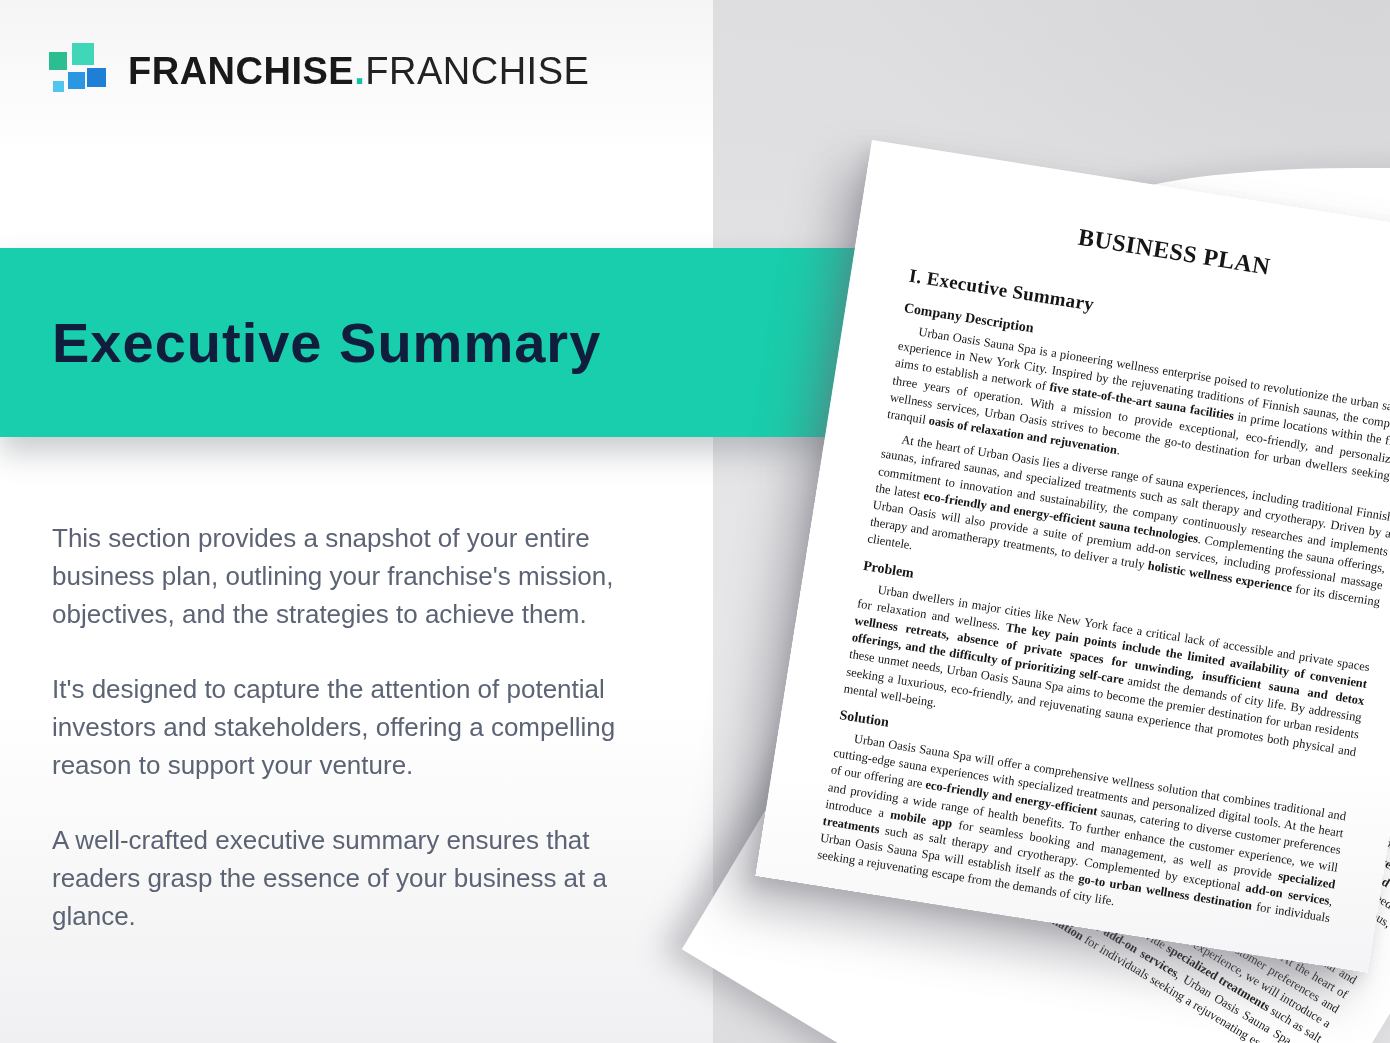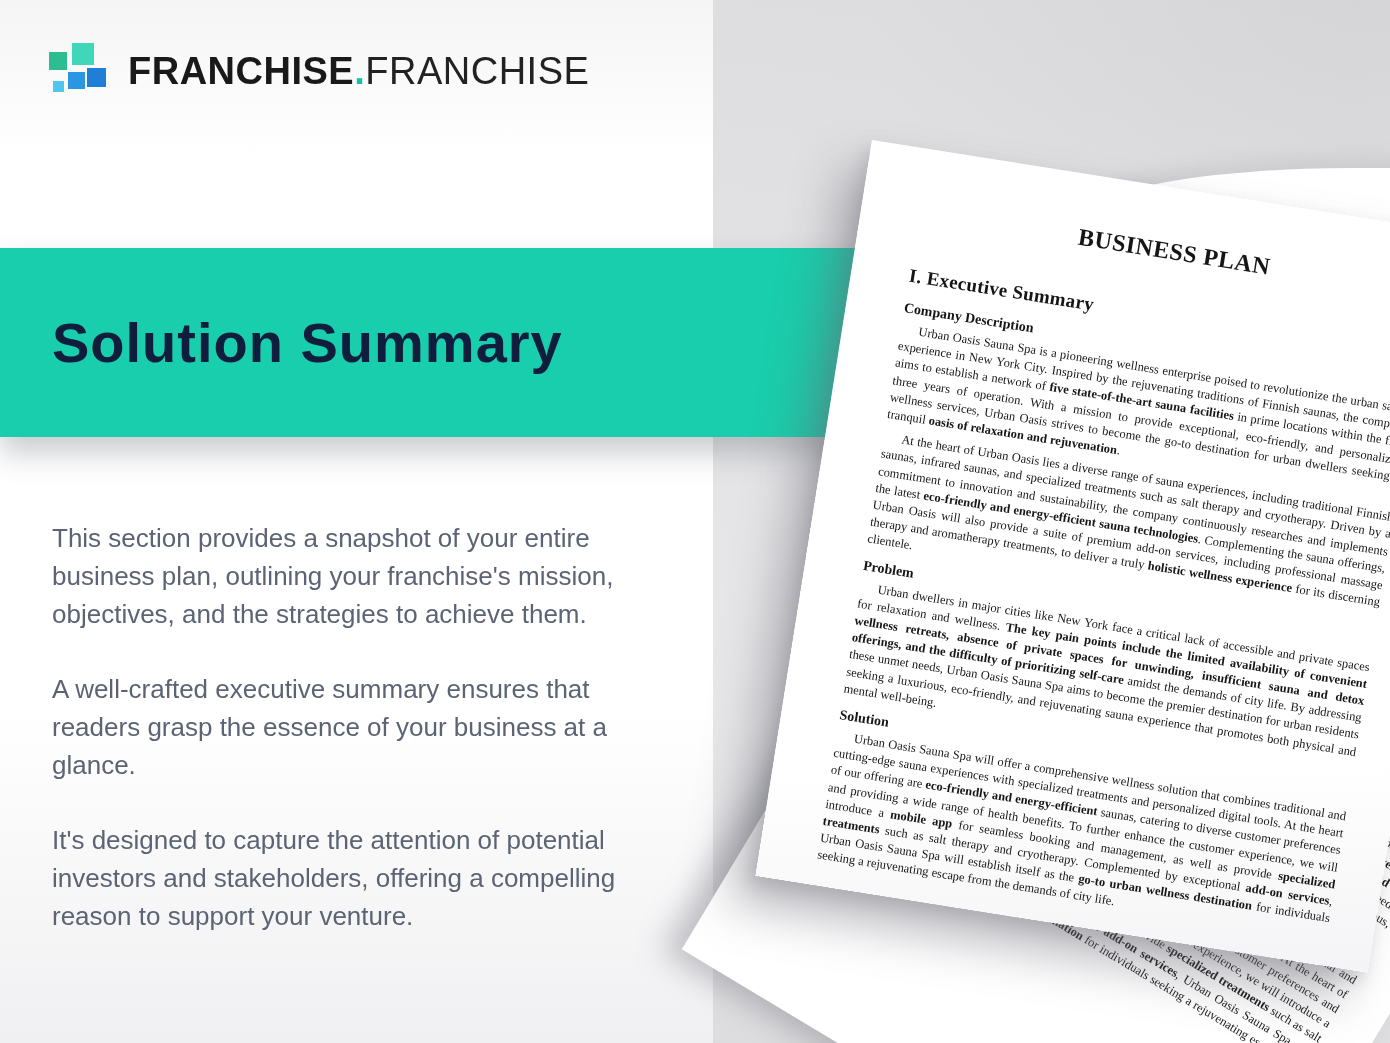--- a/index.html
+++ b/index.html
@@ -135,33 +135,33 @@
       <p class="doc-par"><span>Urban Oasis Sauna Spa is a pioneering wellness enterprise poised to revolutionize the urban sauna experience in New York City. Inspired by the rejuvenating traditions of Finnish saunas, the company aims to establish a network of </span><b>five state-of-the-art sauna facilities</b><span> in prime locations within the first three years of operation. With a mission to provide exceptional, eco-friendly, and personalized wellness services, Urban Oasis strives to become the go-to destination for urban dwellers seeking a tranquil </span><b>oasis of relaxation and rejuvenation</b><span>.</span></p>
       <p class="doc-par"><span>At the heart of Urban Oasis lies a diverse range of sauna experiences, including traditional Finnish saunas, infrared saunas, and specialized treatments such as salt therapy and cryotherapy. Driven by a commitment to innovation and sustainability, the company continuously researches and implements the latest </span><b>eco-friendly and energy-efficient sauna technologies</b><span>. Complementing the sauna offerings, Urban Oasis will also provide a suite of premium add-on services, including professional massage therapy and aromatherapy treatments, to deliver a truly </span><b>holistic wellness experience</b><span> for its discerning clientele.</span></p>
       <div class="doc-subhead">Problem</div>
       <p class="doc-par"><span>Urban dwellers in major cities like New York face a critical lack of accessible and private spaces for relaxation and wellness. </span><b>The key pain points include the limited availability of convenient wellness retreats, absence of private spaces for unwinding, insufficient sauna and detox offerings, and the difficulty of prioritizing self-care</b><span> amidst the demands of city life. By addressing these unmet needs, Urban Oasis Sauna Spa aims to become the premier destination for urban residents seeking a luxurious, eco-friendly, and rejuvenating sauna experience that promotes both physical and mental well-being.</span></p>
       <div class="doc-subhead">Solution</div>
       <p class="doc-par"><span>Urban Oasis Sauna Spa will offer a comprehensive wellness solution that combines traditional and cutting-edge sauna experiences with specialized treatments and personalized digital tools. At the heart of our offering are </span><b>eco-friendly and energy-efficient</b><span> saunas, catering to diverse customer preferences and providing a wide range of health benefits. To further enhance the customer experience, we will introduce a </span><b>mobile app</b><span> for seamless booking and management, as well as provide </span><b>specialized treatments</b><span> such as salt therapy and cryotherapy. Complemented by exceptional </span><b>add-on services</b><span>, Urban Oasis Sauna Spa will establish itself as the </span><b>go-to urban wellness destination</b><span> for individuals seeking a rejuvenating escape from the demands of city life.</span></p>
     </div>
 </div>
 
 <div class="banner">
-  <h1 class="banner-title">Solution Summary</h1>
+  <h1 class="banner-title">Executive Summary</h1>
 </div>
 
 <div class="logo">
   <div class="logo-mark">
     <div class="sq sq1" style="background: rgb(64, 215, 185);"></div>
     <div class="sq sq2" style="background: rgb(44, 190, 144);"></div>
     <div class="sq sq3" style="background: rgb(31, 126, 214);"></div>
     <div class="sq sq4" style="background: rgb(43, 151, 226);"></div>
     <div class="sq sq5" style="background: rgb(80, 197, 238);"></div>
   </div>
   <div class="logo-text">
     <span class="heavy">FRANCHISE</span><span class="dot">.</span><span class="light">FRANCHISE</span>
   </div>
 </div>
 
 <div class="intro">
   <p>This section provides a snapshot of your entire business plan, outlining your franchise's mission, objectives, and the strategies to achieve them.</p>
+  <p>It's designed to capture the attention of potential investors and stakeholders, offering a compelling reason to support your venture.</p>
   <p>A well-crafted executive summary ensures that readers grasp the essence of your business at a glance.</p>
-  <p>It's designed to capture the attention of potential investors and stakeholders, offering a compelling reason to support your venture.</p>
 </div>
 
 </body></html>

